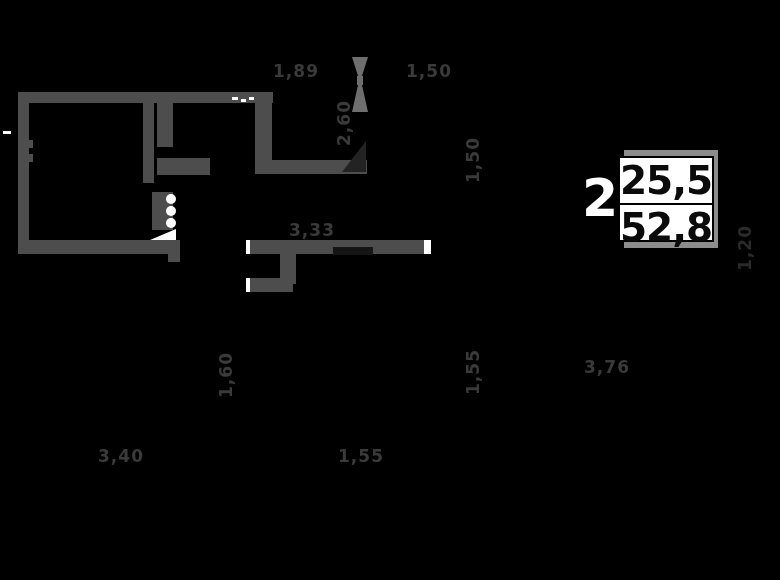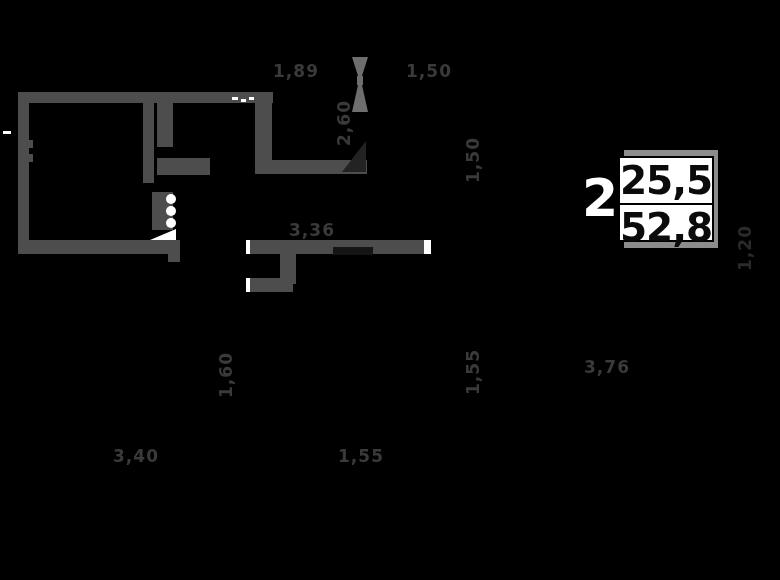--- a/index.html
+++ b/index.html
@@ -107,22 +107,22 @@
       <rect class="white-mark" x="246" y="278" width="4" height="14"></rect>
       <rect class="white-mark" x="232" y="97" width="6" height="3"></rect>
       <rect class="white-mark" x="241" y="99" width="5" height="3"></rect>
       <rect class="white-mark" x="249" y="97" width="5" height="3"></rect>
       <rect class="white-mark" x="3" y="131" width="8" height="3"></rect>
     </g>
   </svg>
 
   <div class="dim" style="left:296px; top:71px;">1,89</div>
   <div class="dim" style="left:429px; top:71px;">1,50</div>
-  <div class="dim" style="left:312px; top:230px;">3,36</div>
-  <div class="dim" style="left:136px; top:456px;">3,40</div>
+  <div class="dim" style="left:312px; top:230px;">3,33</div>
+  <div class="dim" style="left:121px; top:456px;">3,40</div>
   <div class="dim" style="left:361px; top:456px;">1,55</div>
   <div class="dim" style="left:607px; top:367px;">3,76</div>
 
   <div class="dim v" style="left:344px; top:123px;">2,60</div>
   <div class="dim v" style="left:473px; top:160px;">1,50</div>
   <div class="dim v" style="left:473px; top:372px;">1,55</div>
   <div class="dim v" style="left:226px; top:375px;">1,60</div>
   <div class="dim v darker" style="left:745px; top:248px;">1,20</div>
 
   <div class="badge-backing"></div>

